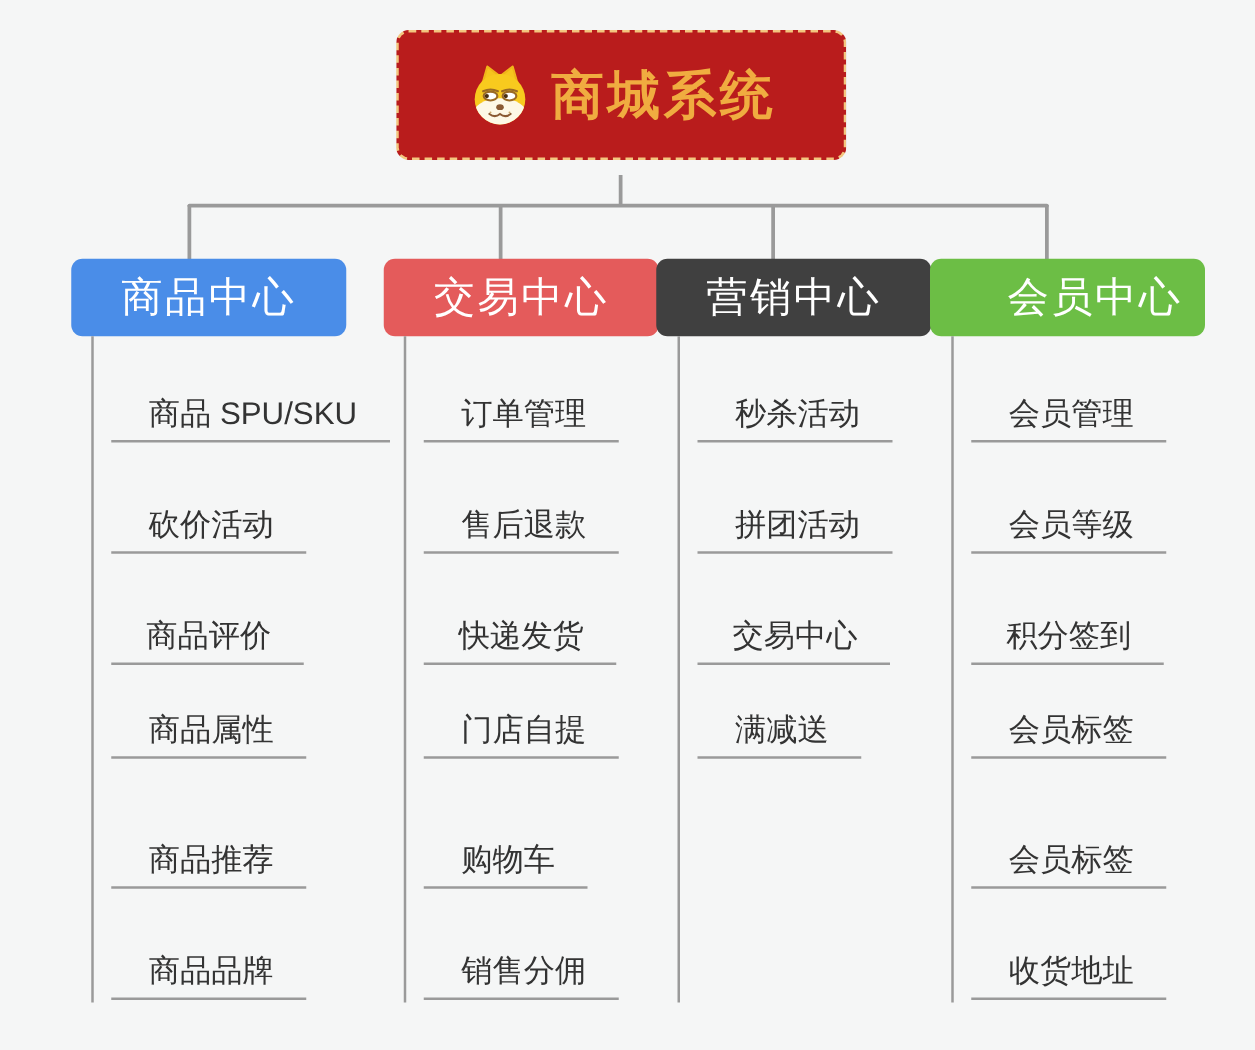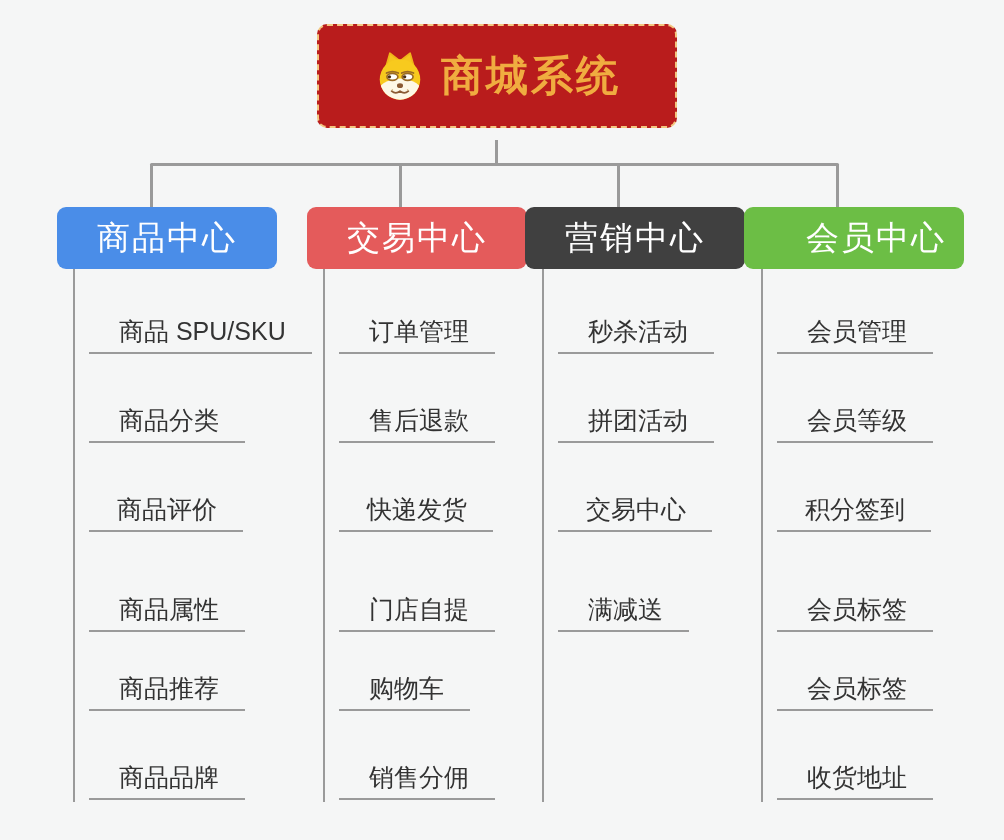--- a/index.html
+++ b/index.html
@@ -82,21 +82,21 @@
     color: #333333;
     line-height: 30px;
     padding: 0 26px 6px 30px;
     border-bottom: 2px solid #9a9a9a;
     cursor: pointer;
     margin-left: 16px;
   }
   .leaf:nth-child(1) { top: 47px;  }
   .leaf:nth-child(2) { top: 136px; }
   .leaf:nth-child(3) { top: 225px; padding-left: 28px; }
-  .leaf:nth-child(4) { top: 325px; }
+  .leaf:nth-child(4) { top: 300px; }
   .leaf:nth-child(5) { top: 404px; }
   .leaf:nth-child(6) { top: 493px; }
 </style>
 </head>
 <body>
 
 <div class="canvas">
 
   <div class="line stem"></div>
   <div class="line bus"></div>
@@ -133,21 +133,21 @@
     <span class="root-title" style="color: rgb(240, 172, 64);">商城系统</span>
   </div>
 
   <div class="branch branch-0" style="background: rgb(74, 141, 232);">商品中心</div>
   <div class="branch branch-1" style="background: rgb(228, 91, 91);">交易中心</div>
   <div class="branch branch-2" style="background: #404040;">营销中心</div>
   <div class="branch branch-3" style="background: rgb(108, 190, 69);">会员中心</div>
 
   <div class="col col-0">
     <div class="leaf">商品 SPU/SKU</div>
-    <div class="leaf">商品分类</div>
+    <div class="leaf">砍价活动</div>
     <div class="leaf">商品评价</div>
     <div class="leaf">商品属性</div>
     <div class="leaf">商品推荐</div>
     <div class="leaf">商品品牌</div>
   </div>
 
   <div class="col col-1">
     <div class="leaf">订单管理</div>
     <div class="leaf">售后退款</div>
     <div class="leaf">快递发货</div>

